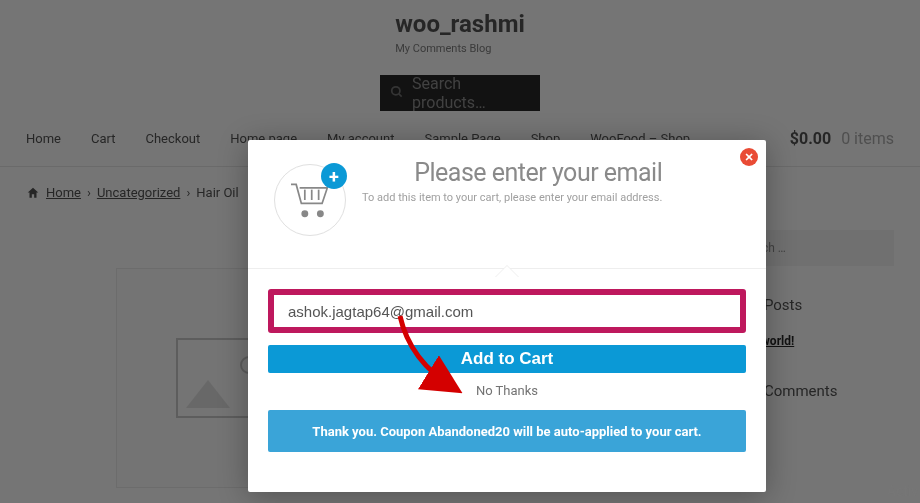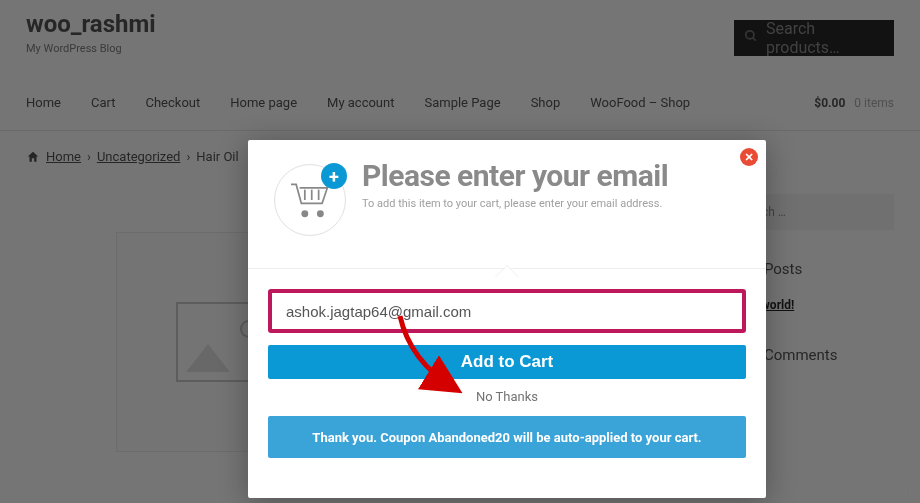--- a/index.html
+++ b/index.html
@@ -5,30 +5,30 @@
     * { box-sizing: border-box; margin: 0; padding: 0; }
     body { font-family: -apple-system, BlinkMacSystemFont, "Segoe UI", Roboto, sans-serif; width: 920px; height: 503px; overflow: hidden; position: relative; background: #f7f7f7; color: #333; }
 
     .page { filter: blur(0); position: relative; width: 920px; height: 503px; }
     .overlay-dark { position: absolute; inset: 0; background: rgba(30,30,30,0.6); z-index: 50; }
 
     .header { padding: 0 26px; }
     .site-title { font-size: 24px; font-weight: 700; padding-top: 10px; }
     .tagline { font-size: 11px; color: #666; padding-top: 4px; padding-bottom: 20px; }
 
-    .topbar { display: flex; align-items: center; justify-content: space-between; }
+    .topbar { display: flex; align-items: center; justify-content: space-between; flex-direction: column; }
     .searchbox {
       background: #000000; width: 160px; height: 36px; display: flex; align-items: center; padding: 0 10px; font-size: 16px; color: #777; justify-content: space-between;
     }
     .searchbox .mag { margin-right: 8px; }
 
     .nav { display: flex; align-items: center; border-bottom: 1px solid #ddd; padding: 0 26px; height: 56px; font-size: 13px; color: #333; justify-content: space-between; }
     .nav-left { display: flex; gap: 30px; }
     .nav-left a { color: #333; text-decoration: none; }
-    .nav-right { font-size: 12px; }
+    .nav-right { font-size: 16px; }
     .nav-right .price { font-weight: 700; margin-right: 6px; }
     .nav-right .items { color: #999; }
 
     .breadcrumbs { padding: 18px 26px; font-size: 13px; color: #333; display: flex; align-items: center; gap: 6px; }
     .breadcrumbs a { text-decoration: underline; color: #333; }
     .home-ic { display:inline-flex; }
 
     .content { display: flex; padding: 0 26px; gap: 24px; }
     .product-area { flex: 1; padding-top: 50px; }
     .placeholder-img { width: 220px; height: 220px; background: #f4f4f4; border: 1px solid #e0e0e0; display:flex; align-items:center; justify-content:center; margin-left:90px;}
@@ -42,43 +42,43 @@
     .side-post { font-size:12px; display:flex; align-items:center; gap:6px; }
     .side-post .sq { width:10px; height:10px; background:#444; display:inline-block;}
     .side-post a { text-decoration: underline; color:#000; font-weight:700;}
 
     
     .modal { position:absolute; top:140px; left:248px; width:518px; background:#fff; z-index:100; box-shadow:0 4px 30px rgba(0,0,0,.3); border-radius:2px; padding-bottom:40px; }
     .modal-close { position:absolute; top:8px; right:8px; width:18px; height:18px; background:#e94b35; border-radius:50%; color:#fff; display:flex; align-items:center; justify-content:center; font-size:11px; font-weight:700; cursor:pointer; line-height:1;}
     .modal-head { display:flex; padding:18px 26px 0 26px; gap:16px; align-items:flex-start; }
     .cart-circle { width:72px; height:72px; border-radius:50%; border:1px solid #e0e0e0; display:flex; align-items:center; justify-content:center; position:relative; flex-shrink:0; margin-top:6px;}
     .plus-badge { position:absolute; top:-2px; right:-2px; width:26px; height:26px; background:#0b99d6; border-radius:50%; color:#fff; display:flex; align-items:center; justify-content:center; font-size:18px; font-weight:700; }
-    .modal-title { font-size:30px; font-weight:700; color:#8a8a8a; letter-spacing:-0.5px;text-align:right; }
+    .modal-title { font-size:25px; font-weight:400; color:#8a8a8a; letter-spacing:-0.5px;text-align:right; }
     .modal-sub { font-size:11px; color:#a0a0a0; margin-top:4px; }
 
     .tri { position:absolute; top:126px; left:50%; transform:translateX(-50%); width:0; height:0; border-left:12px solid transparent; border-right:12px solid transparent; border-bottom:12px solid #fff; filter:drop-shadow(0 -1px 0 #eee);}
     .modal-body { border-top:1px solid #eee; margin-top:32px; padding:20px 20px 0 20px; }
-    .email-input { width:100%; height:44px; border:4px solid #be185d; border-radius:3px; padding:0 14px; font-size:15px; color:#555; }
-    .add-btn { width:100%; height:34px; background:#0b99d6; color:#fff; border:none; font-size:17px; font-weight:700; margin-top:12px; cursor:pointer; border-radius:2px;}
+    .email-input { width:100%; height:44px; border:6px solid #be185d; border-radius:3px; padding:0 14px; font-size:15px; color:#555; }
+    .add-btn { width:100%; height:28px; background:#0b99d6; color:#fff; border:none; font-size:17px; font-weight:700; margin-top:12px; cursor:pointer; border-radius:2px;}
     .no-thanks { text-align:center; font-size:13px; color:#737373; margin-top:10px; cursor:pointer; }
     .coupon-bar { width:100%; height:42px; background:#3aa4d8; color:#fff; font-size:13px; font-weight:700; display:flex; align-items:center; justify-content:center; margin-top:12px; border-radius:2px; text-align:center; padding:8px 10px;}
 
     .arrow-anno { position:absolute; z-index:200; pointer-events:none; }
 
     .activ { position:absolute; bottom:4px; right:2px; font-size:14px; color:rgba(120,120,120,.4); z-index:110; }
   </style>
 </head>
 <body>
 
 <div class="page">
   <div class="header">
     <div class="topbar">
       <div>
         <div class="site-title">woo_rashmi</div>
-        <div class="tagline">My WordPress Blog</div>
+        <div class="tagline">My Comments Blog</div>
       </div>
       <div class="searchbox">
         <span class="mag">
           <svg width="14" height="14" viewBox="0 0 24 24" fill="none" stroke="#555" stroke-width="3">
               <circle cx="10" cy="10" r="7"></circle>
               <line x1="20" y1="20" x2="15" y2="15"></line>
             </svg>
         </span>
         <span>Search products…</span>
       </div>

